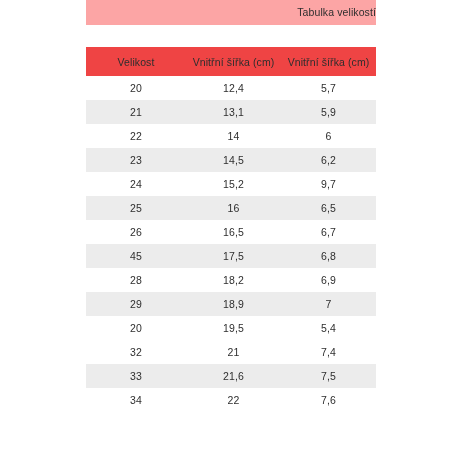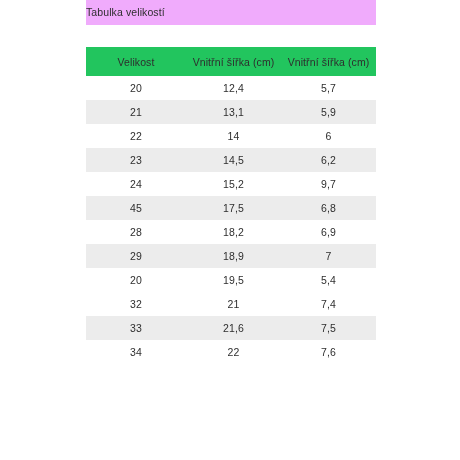--- a/index.html
+++ b/index.html
@@ -26,41 +26,41 @@
   #size-table {
     position: absolute;
     left: 86px;
     top: 0;
     width: 290px;
     border-collapse: collapse;
     table-layout: fixed;
   }
 
   #size-table caption.table-title {
-    background: #f0abfc;
+    background: #fca5a5;
     color: #2e2e2e;
     font-size: 10.5px;
     line-height: 25px;
     height: 25px;
-    text-align: left;
+    text-align: right;
     caption-side: top;
     font-weight: normal;
     letter-spacing: 0.1px;
   }
 
   
   #size-table thead tr.spacer-row th {
     height: 22px;
     padding: 0;
     border: 0;
     background: #ffffff;
   }
 
   #size-table thead tr.header-row th {
-    background: #22c55e;
+    background: #ef4444;
     color: #2e2e2e;
     font-size: 10.5px;
     font-weight: normal;
     height: 29px;
     padding: 0;
     text-align: center;
     vertical-align: middle;
     letter-spacing: 0.1px;
   }
 
@@ -138,21 +138,31 @@
         <td>14,5</td>
         <td>6,2</td>
       </tr>
 
       <tr>
         <td>24</td>
         <td>15,2</td>
         <td>9,7</td>
       </tr>
 
-
+      <tr class="striped">
+        <td>25</td>
+        <td>16</td>
+        <td>6,5</td>
+      </tr>
+
+      <tr>
+        <td>26</td>
+        <td>16,5</td>
+        <td>6,7</td>
+      </tr>
 
       <tr class="striped">
         <td>45</td>
         <td>17,5</td>
         <td>6,8</td>
       </tr>
 
       <tr>
         <td>28</td>
         <td>18,2</td>

